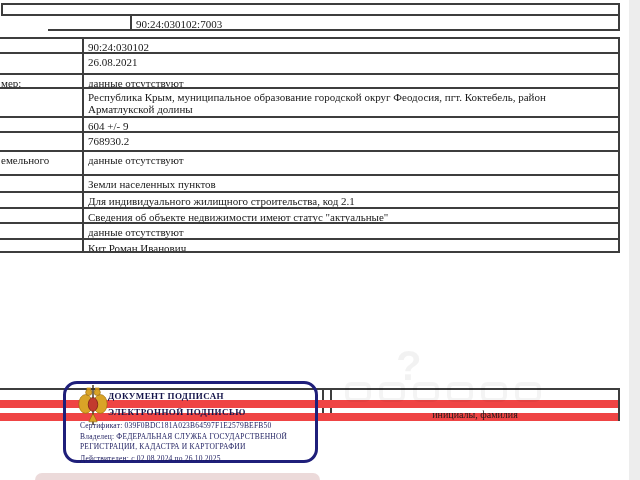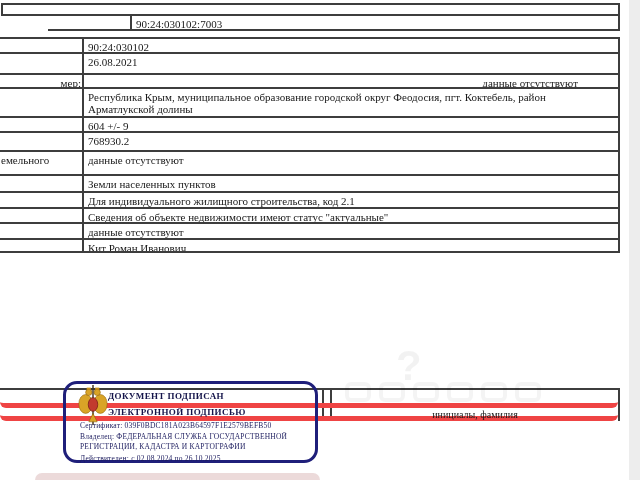--- a/index.html
+++ b/index.html
@@ -39,21 +39,21 @@
   .t-cell-r{
     box-sizing:border-box;flex:1 1 auto;
     font-size:11px;line-height:12px;padding:2px 40px 0 4px;
     overflow:hidden;
   }
   
   .sigtbl{
     position:absolute;left:0;top:388px;width:620px;box-sizing:border-box;
     border-top:2px solid #3d3d3d;border-right:2px solid #3d3d3d;
   }
-  .sig-row{display:flex;box-sizing:border-box;border-bottom:5px solid #ef4444;border-radius:6px;}
+  .sig-row{display:flex;box-sizing:border-box;border-bottom:8px solid #ef4444;}
   .sig-row-1{height:18px;}
   .sig-row-2{height:13px;}
   .sig-c1{box-sizing:border-box;flex:0 0 324px;border-right:2px solid #3d3d3d;}
   .sig-c2{box-sizing:border-box;flex:0 0 8px;border-right:2px solid #3d3d3d;}
   .sig-c3{
     box-sizing:border-box;flex:1 1 auto;text-align:center;
     font-size:10px;line-height:11px;padding-top:1px;
   }
   
   .stamp{
@@ -108,21 +108,21 @@
 
 <div class="tbl tblB" id="tableB">
     <div class="t-row" style="height: 15px;">
       <div class="t-cell-l"></div>
       <div class="t-cell-r">90:24:030102</div>
     </div>
     <div class="t-row" style="height: 21px;">
       <div class="t-cell-l"></div>
       <div class="t-cell-r">26.08.2021</div>
     </div>
-    <div class="t-row" style="height: 14px; text-align: right;">
+    <div class="t-row" style="height: 14px;">
       <div class="t-cell-l">мер:</div>
       <div class="t-cell-r">данные отсутствуют</div>
     </div>
     <div class="t-row" style="height: 29px;">
       <div class="t-cell-l"></div>
       <div class="t-cell-r">Республика Крым, муниципальное образование городской округ Феодосия, пгт. Коктебель, район Арматлукской долины</div>
     </div>
     <div class="t-row" style="height: 15px;">
       <div class="t-cell-l"></div>
       <div class="t-cell-r">604 +/- 9</div>

